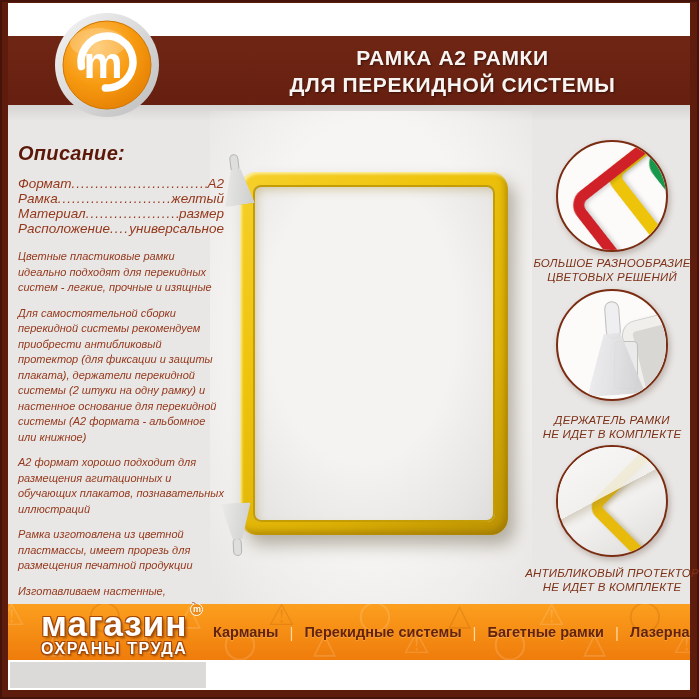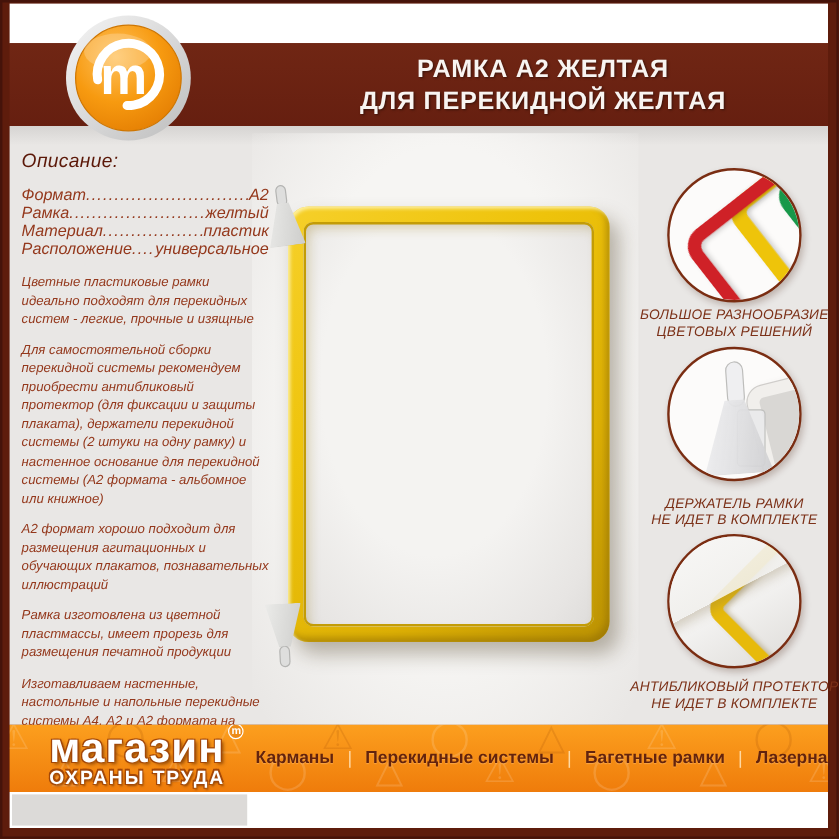--- a/index.html
+++ b/index.html
@@ -41,21 +41,21 @@
                  filter:drop-shadow(1px 2px 2px rgba(0,0,0,.28)); }
   .clip-top { left:211px; top:49px; transform:rotate(-7deg); }
   .clip-top .pin { top:0; }
   .clip-top .bodyc { top:15px; clip-path:polygon(34% 0,66% 0,100% 100%,0 100%); }
   .clip-bottom { left:211px; top:398px; transform:rotate(-3deg); }
   .clip-bottom .bodyc { top:0; clip-path:polygon(0 0,100% 0,66% 100%,34% 100%); }
   .clip-bottom .pin { bottom:0; }
 
   
   .desc { position:absolute; left:10px; top:21px; width:206px; color:#94381c; font-style:italic; }
-  .desc h2 { color:#5b1808; font-size:16px; font-weight:normal; letter-spacing:.3px; margin:0 0 11px; }
+  .desc h2 { color:#5b1808; font-size:20px; font-weight:bold; letter-spacing:.3px; margin:16px 0 11px; }
   .specs { margin-bottom:13px; }
   .spec { display:flex; align-items:baseline; font-size:13.5px; line-height:15px; }
   .leader { flex:1; overflow:hidden; white-space:nowrap; min-width:8px; }
   .leader::after { content:"......................................................................"; letter-spacing:1px; }
   .para { margin:0 0 10px; font-size:11px; line-height:15.5px; }
 
   
   .circle { position:absolute; width:112px; height:112px; border-radius:50%;
             border:2px solid #7a2d12; overflow:hidden; background:#fcfbfa;
             box-shadow:2px 3px 6px rgba(60,20,5,.25); }
@@ -121,22 +121,22 @@
 </style>
 </head>
 <body>
 
 <div class="canvas">
 
   <div class="strip-top"></div>
 
   <div class="title-band">
     <div class="title">
-      <div>РАМКА А2 ЖЕЛТАЯ</div>
-      <div>ДЛЯ ПЕРЕКИДНОЙ ЖЕЛТАЯ</div>
+      <div>РАМКА А2 РАМКИ</div>
+      <div>ДЛЯ ПЕРЕКИДНОЙ СИСТЕМЫ</div>
     </div>
   </div>
 
   <div class="logo">
     <svg viewBox="0 0 106 106" width="106" height="106">
       <defs>
         <linearGradient id="sg" x1="0" y1="0" x2="1" y2="1">
           <stop offset="0" stop-color="#f5f5f5"></stop>
             <stop offset="1" stop-color="#bdbdbd"></stop>
         </linearGradient>
@@ -179,21 +179,21 @@
           <span>А2</span>
         </div>
         <div class="spec">
           <span>Рамка</span>
           <span class="leader"></span>
           <span>желтый</span>
         </div>
         <div class="spec">
           <span>Материал</span>
           <span class="leader"></span>
-          <span>пластик</span>
+          <span>размер</span>
         </div>
         <div class="spec">
           <span>Расположение</span>
           <span class="leader"></span>
           <span>универсальное</span>
         </div>
       </div>
       <p class="para">Цветные пластиковые рамки идеально подходят для перекидных систем - легкие, прочные и изящные</p>
       <p class="para">Для самостоятельной сборки перекидной системы рекомендуем приобрести антибликовый протектор (для фиксации и защиты плаката), держатели перекидной системы (2 штуки на одну рамку) и настенное основание для перекидной системы (А2 формата - альбомное или книжное)</p>
       <p class="para">А2 формат хорошо подходит для размещения агитационных и обучающих плакатов, познавательных иллюстраций</p>

